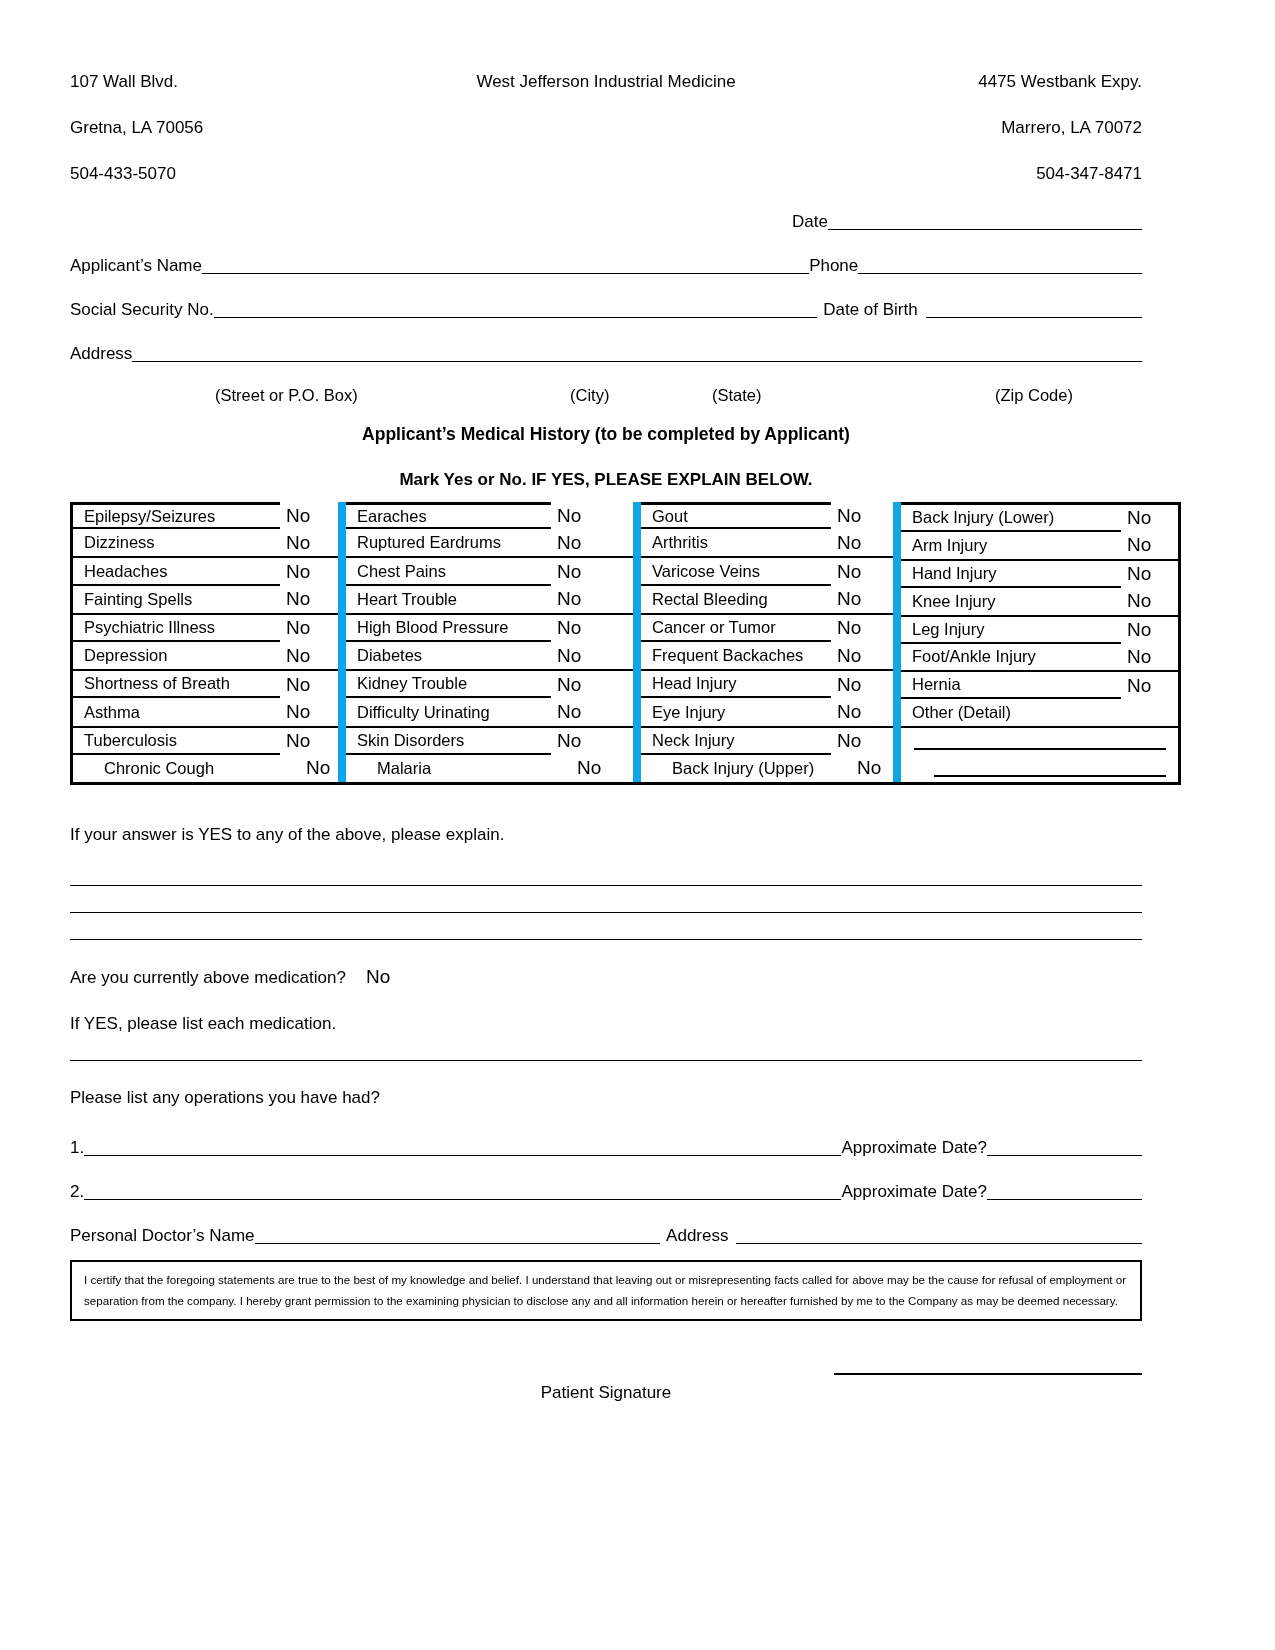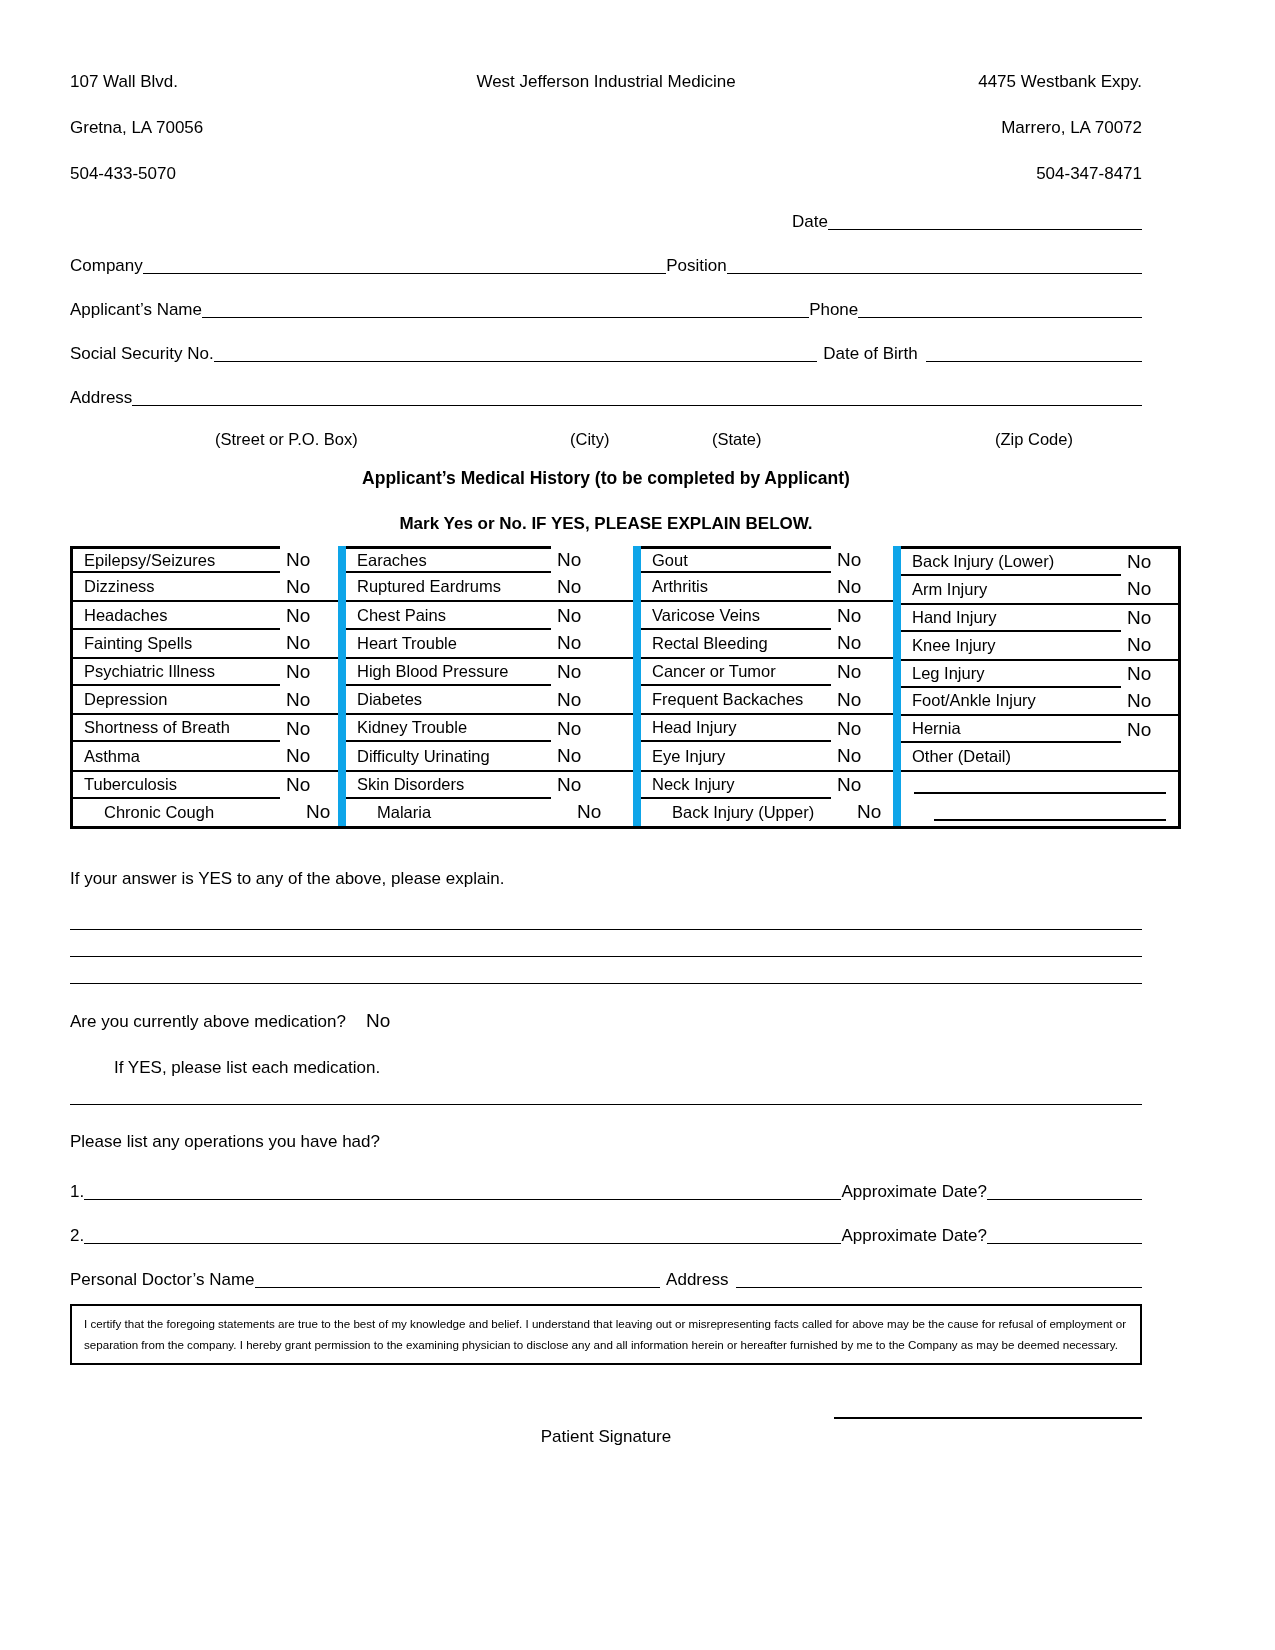--- a/index.html
+++ b/index.html
@@ -57,21 +57,21 @@
   .mans { flex:1 1 0; padding-left:6px; font-size:19px; }
   .blankline { flex:1 1 0; align-self:flex-end; margin:0 12px 5px 13px; border-bottom:2px solid #000; height:1px; }
 
   
   .prompt { font-size:17px; height:22px; }
   .p-explain { margin-top:40px; margin-bottom:12px; }
   .wline { height:27px; border-bottom:1.7px solid #000; }
   .wline.first { margin-top:12px; }
   .medrow { display:flex; align-items:baseline; margin-top:26px; height:28px; font-size:17px; }
   .med-no { font-size:19px; margin-left:20px; }
-  .p-medlist { margin-top:20px;margin-left:44px; }
+  .p-medlist { margin-top:20px; }
   .wline.single { height:25px; margin-top:0; }
   .p-ops { margin-top:27px; }
   .oprow { display:flex; align-items:flex-end; height:26px; font-size:17px; }
   .oprow.first { margin-top:22px; }
   .oprow.second { margin-top:18px; }
   .op-fill1 { flex:1 1 0; border-bottom:1.7px solid #000; margin-bottom:2px; }
   .op-fill2 { flex:0 0 155px; border-bottom:1.7px solid #000; margin-bottom:2px; }
   .docrow { display:flex; align-items:flex-end; height:26px; margin-top:18px; font-size:17px; }
   .f-doc { flex:1 1 0; } .f-docaddr { flex:1 1 0; }
 
@@ -98,26 +98,20 @@
     <div class="hrow">
       <span class="left">504-433-5070</span>
       <span class="right">504-347-8471</span>
     </div>
 
     <div class="drow">
       <span class="lab">Date</span>
       <span class="fill"></span>
     </div>
 
-    <div class="frow">
-      <span class="lab">Company</span>
-      <span class="fill f-company"></span>
-      <span class="lab">Position</span>
-      <span class="fill f-position"></span>
-    </div>
 
     <div class="frow">
       <span class="lab">Applicant’s Name</span>
       <span class="fill f-name"></span>
       <span class="lab">Phone</span>
       <span class="fill f-phone"></span>
     </div>
 
     <div class="frow">
       <span class="lab">Social Security No.</span>

